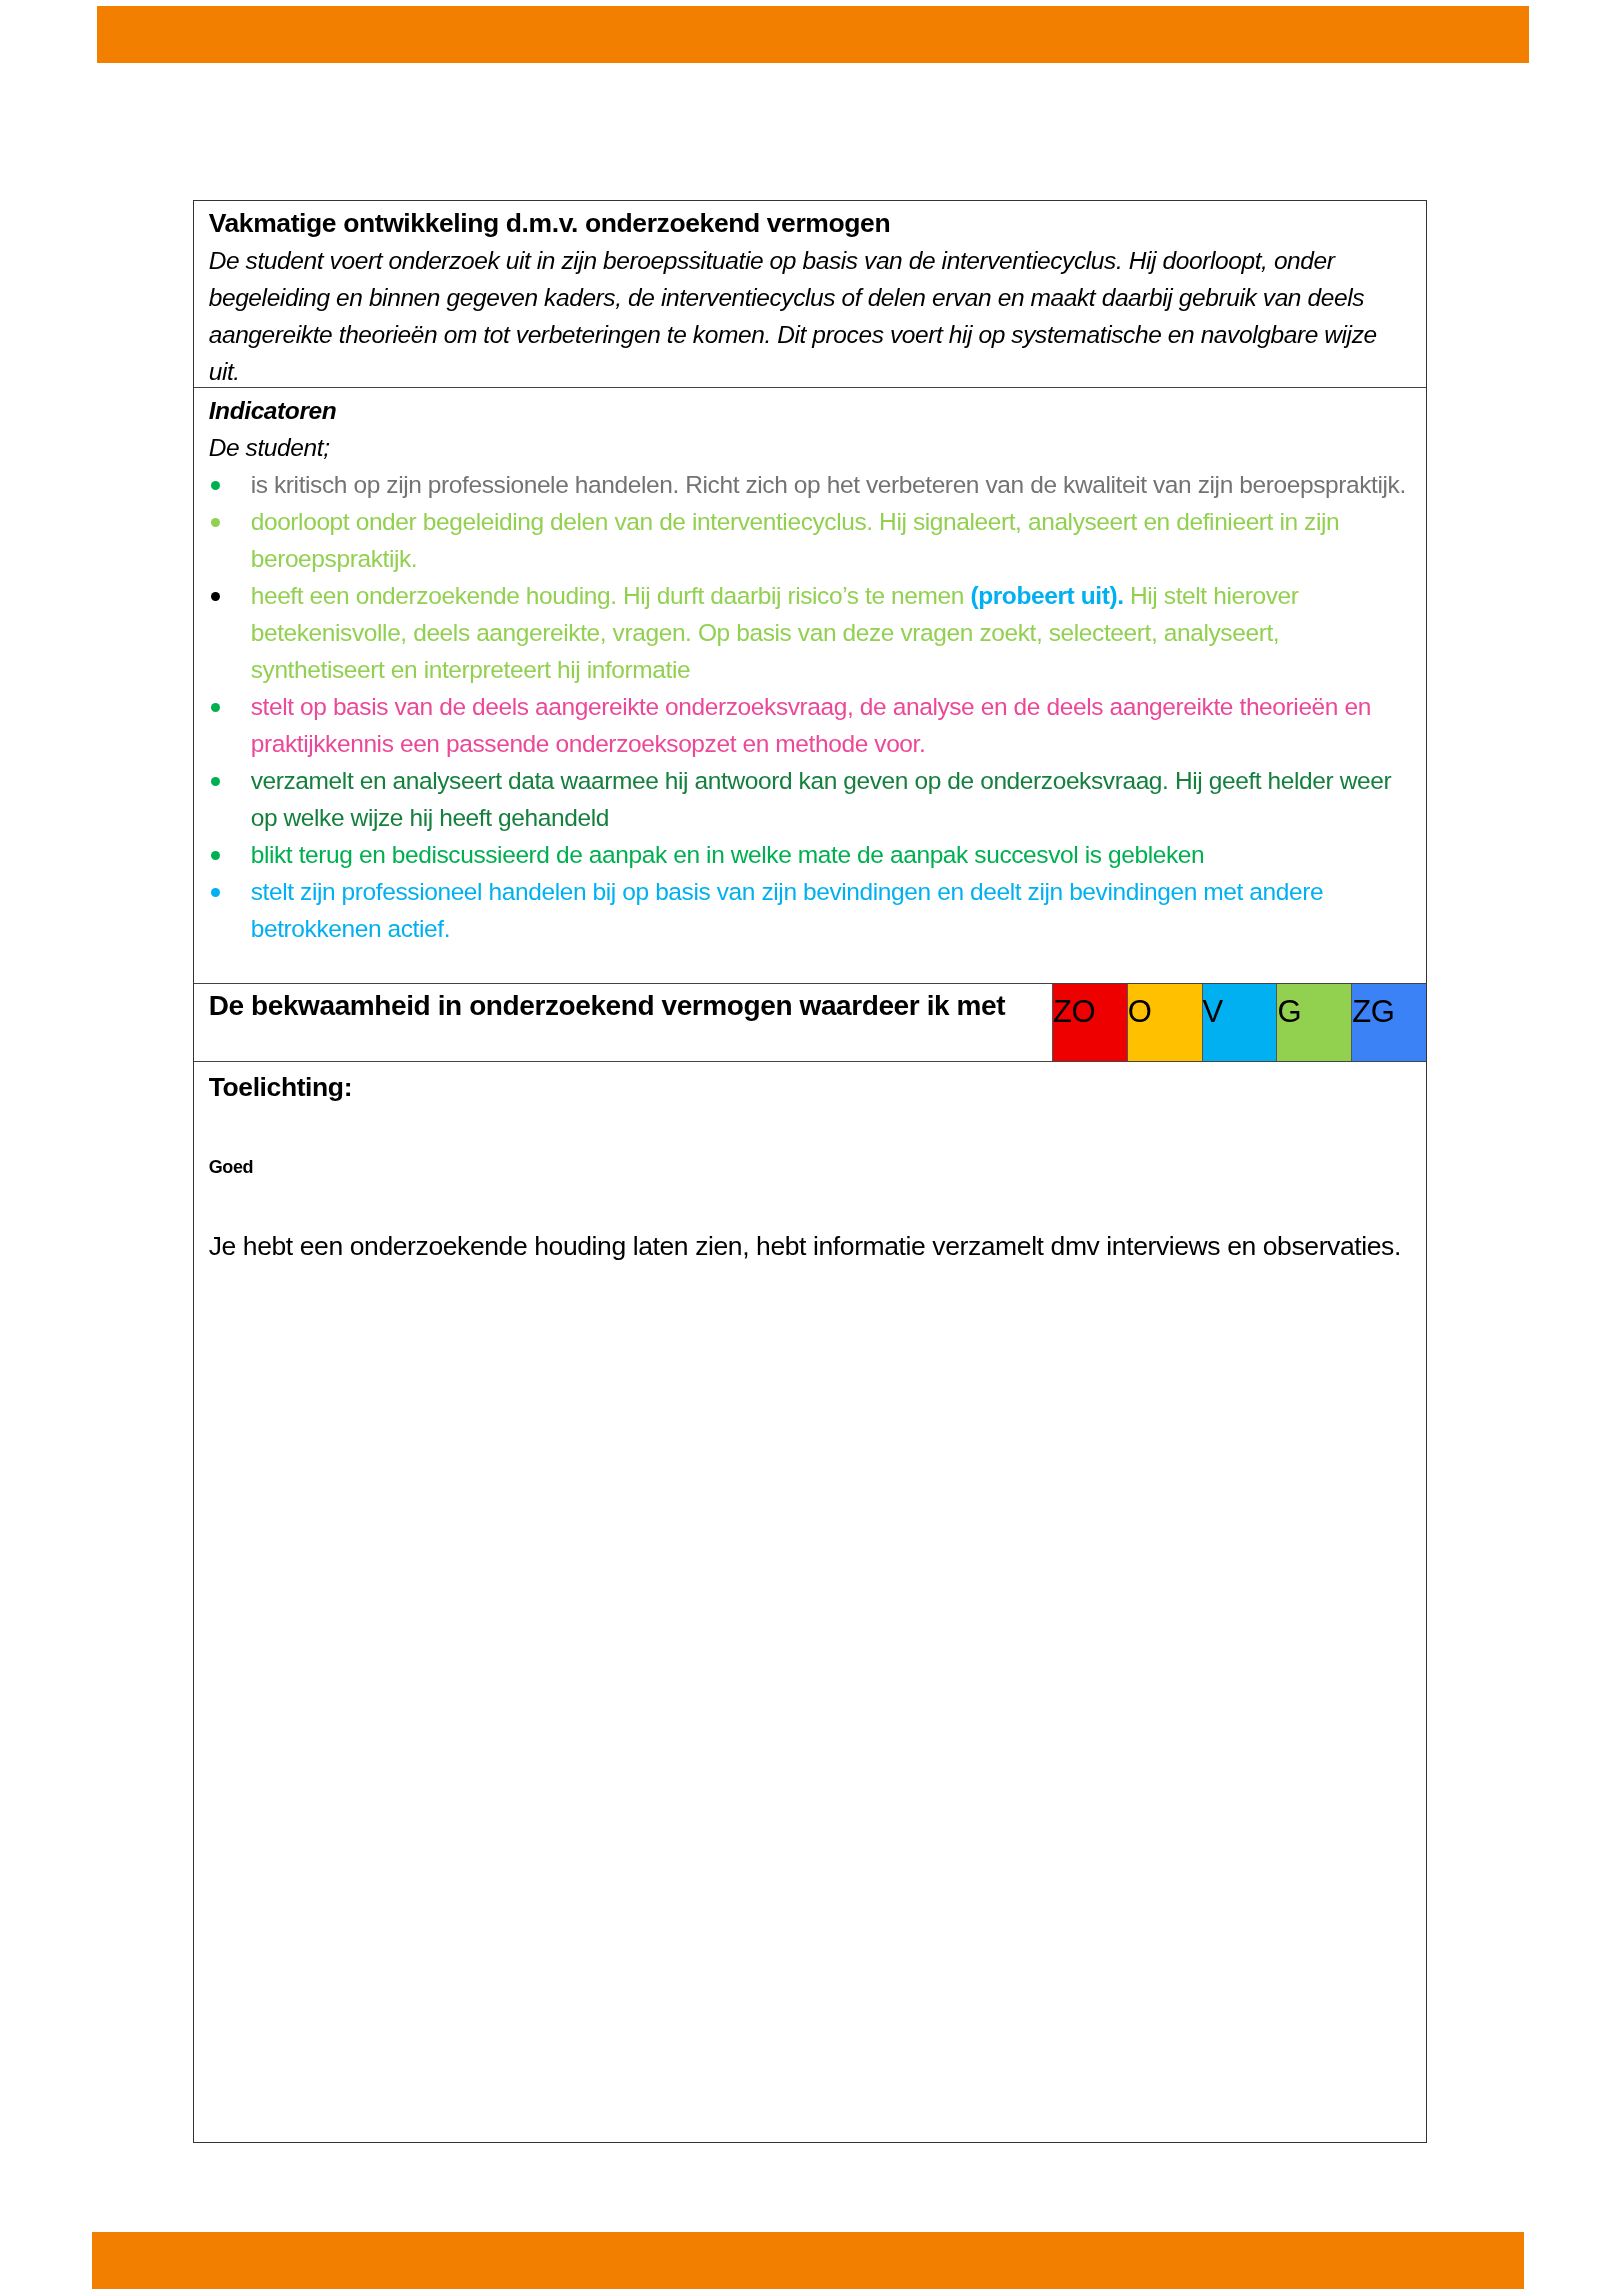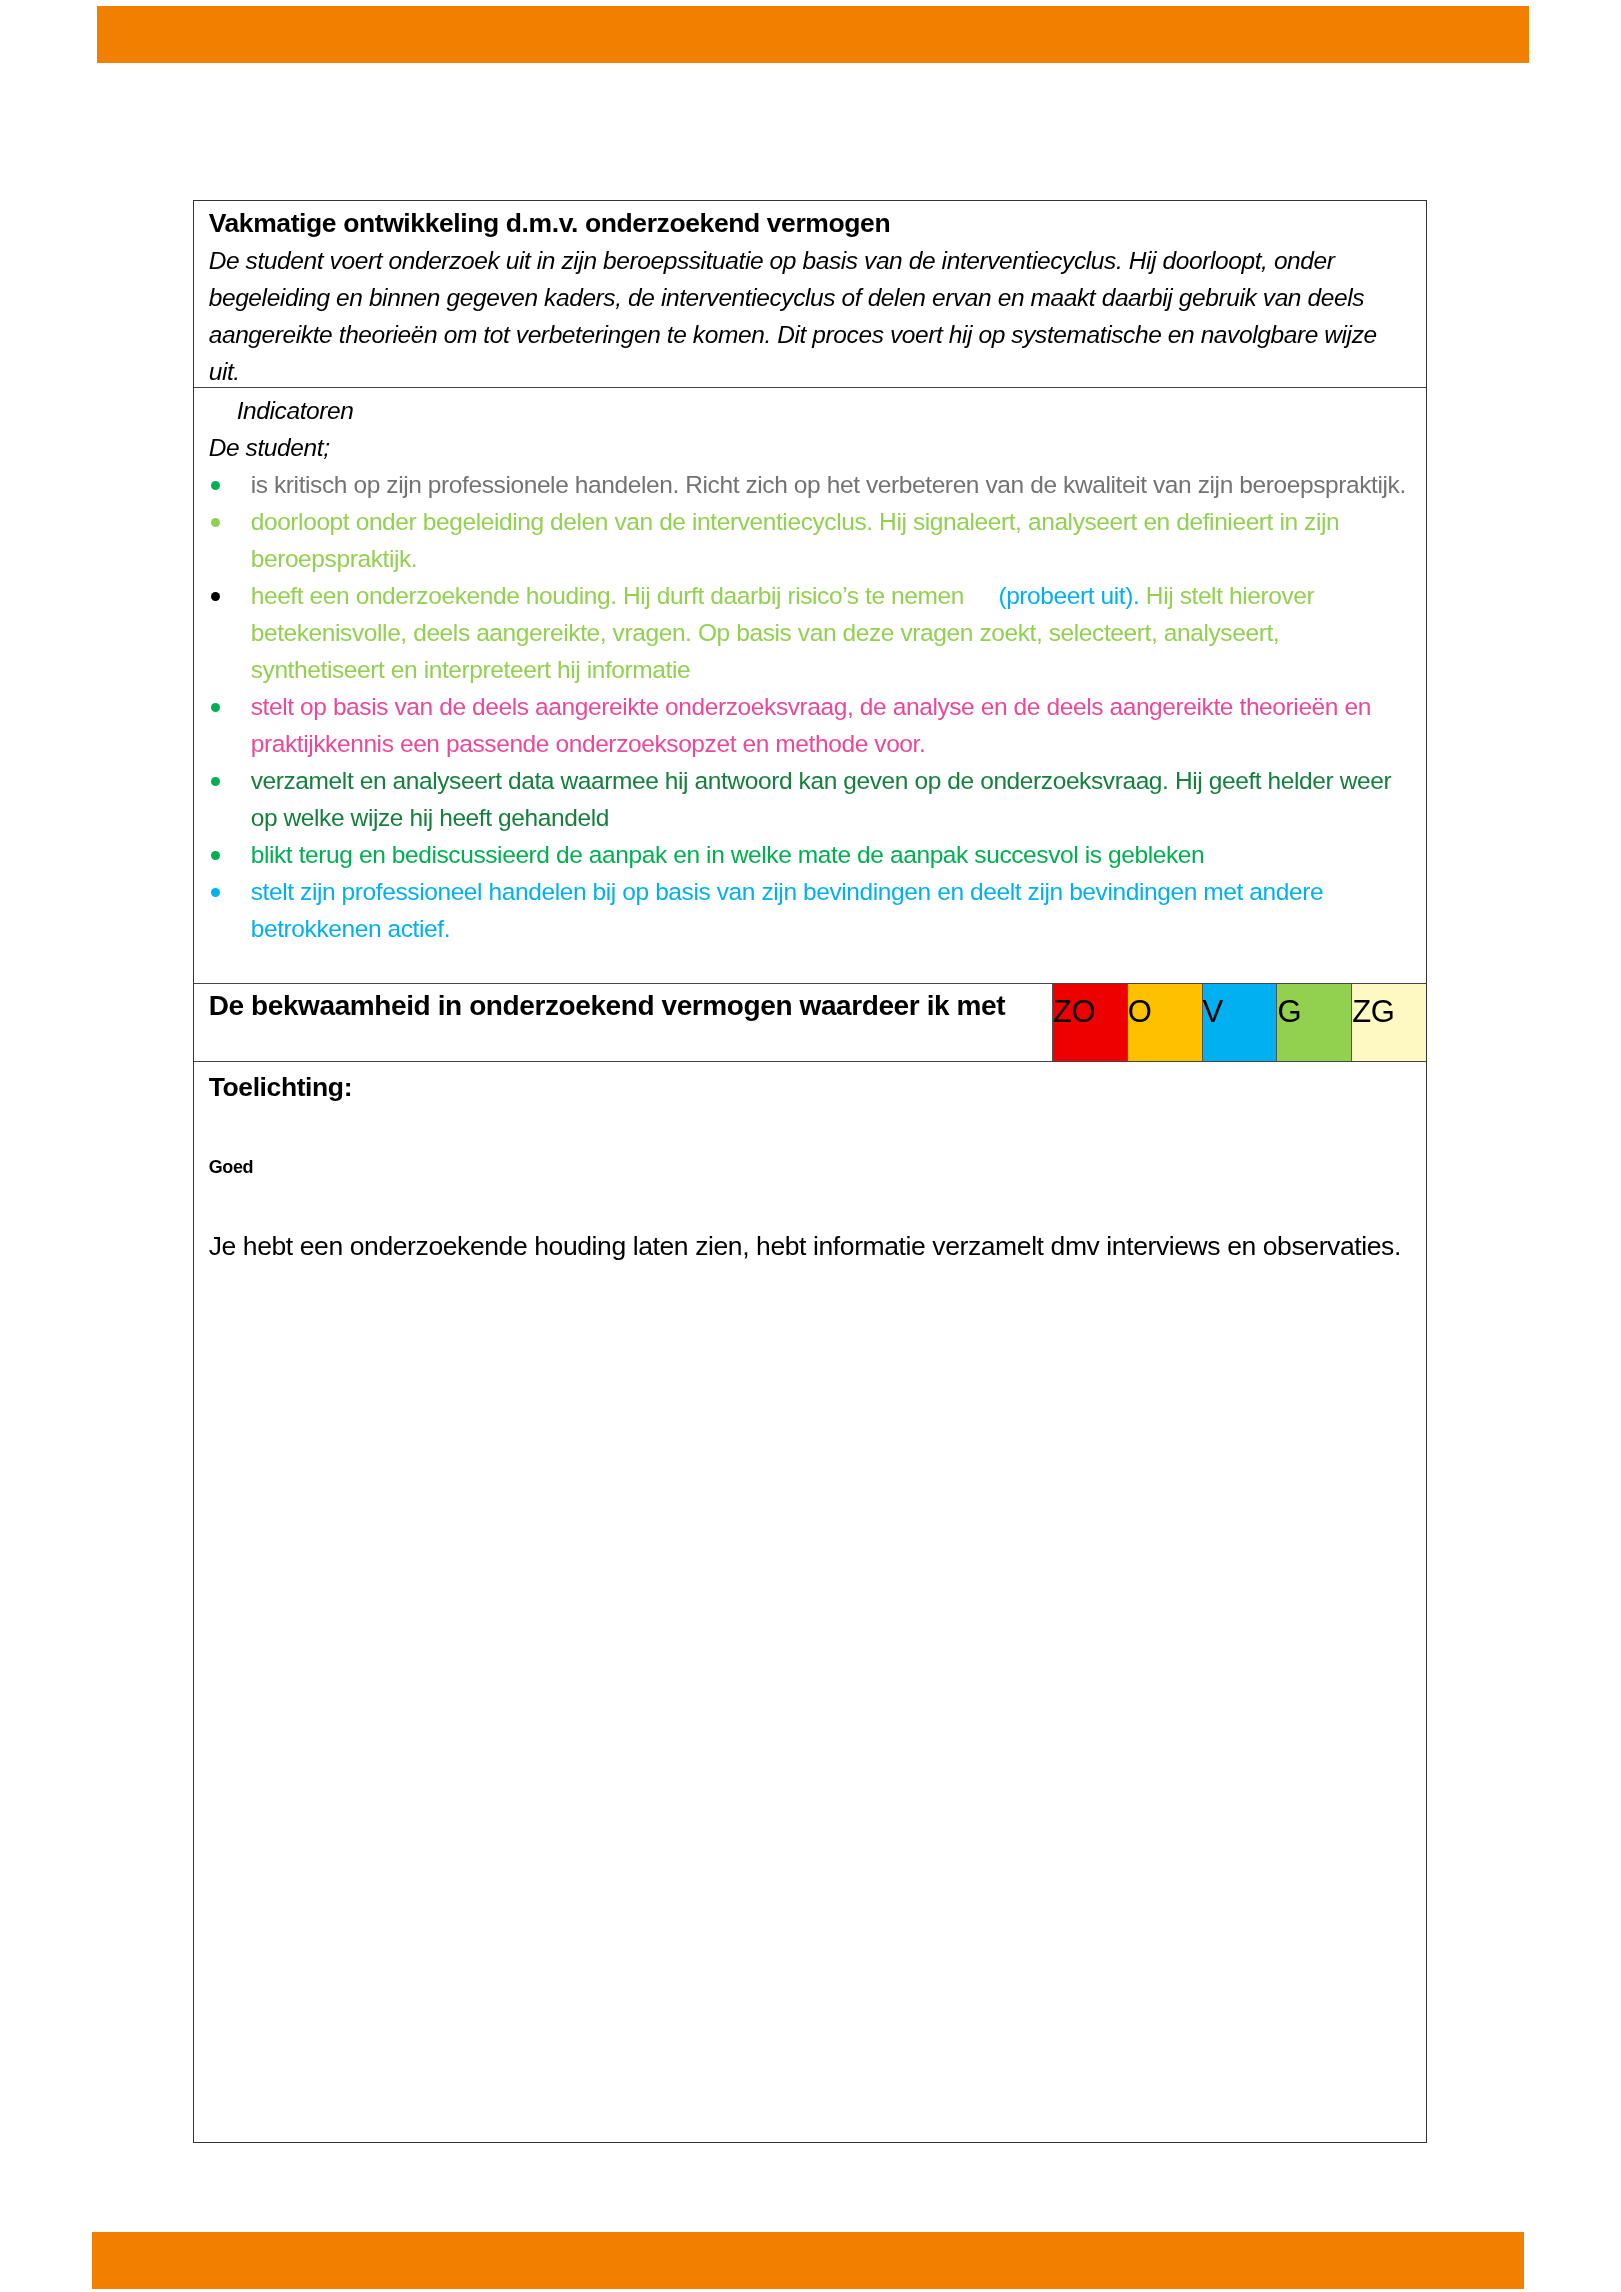--- a/index.html
+++ b/index.html
@@ -18,21 +18,21 @@
     border: 1.5px solid #333; box-sizing: border-box;
   }
   .row { position: relative; border-bottom: 1.5px solid #444; box-sizing: border-box; }
   .cell-pad { padding: 3.9px 11.8px 5.9px 14.7px; }
   .font {
     font-family: "Liberation Sans Narrow", "Liberation Sans", sans-serif;
     font-size: 24.5px; line-height: 37px; letter-spacing: -0.4px;
   }
   .title { font-weight: bold; font-size: 26.5px; }
   .italic { font-style: italic; }
-  .bold { font-weight: normal; margin-left: 28px; }
+  .bold { font-weight: bold; }
 
   .row1 { height: 187px; }
   .row2 { height: 596px; }
   ul.ind { list-style: none; margin: 0; padding: 0; }
   ul.ind li { position: relative; padding-left: 42px; }
   ul.ind li .bullet {
     position: absolute; left: 2px; top: 14.7px; width: 9.8px; height: 9.8px; border-radius: 50%;
   }
 
   .row3 { height: 78px; display: flex; }
@@ -73,21 +73,21 @@
     </ul>
   </div>
 
   <div class="row row3 font">
     <div class="label">De bekwaamheid in onderzoekend vermogen waardeer ik met</div>
     <div class="ratings">
       <div class="rating" style="background: rgb(238, 0, 0);">ZO</div>
       <div class="rating" style="background: rgb(255, 192, 0);">O</div>
       <div class="rating" style="background: rgb(0, 176, 240);">V</div>
       <div class="rating" style="background: rgb(146, 208, 80);">G</div>
-      <div class="rating" style="background: #fef9c3;">ZG</div>
+      <div class="rating" style="background: #3b82f6;">ZG</div>
     </div>
   </div>
 
   <div class="row row4 font">
     <div class="t-label">Toelichting:</div>
     <div class="verdict">Goed</div>
     <div class="comment">
       <div>Je hebt een onderzoekende houding laten zien, hebt informatie verzamelt dmv interviews en observaties.</div>
     </div>
   </div>

